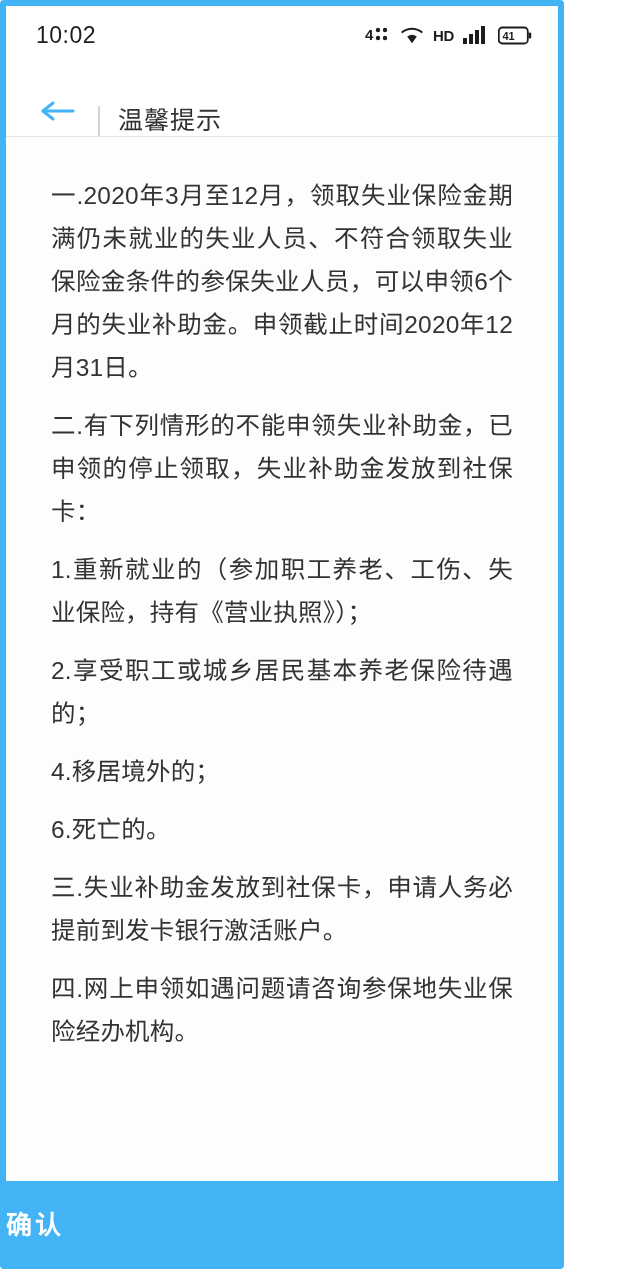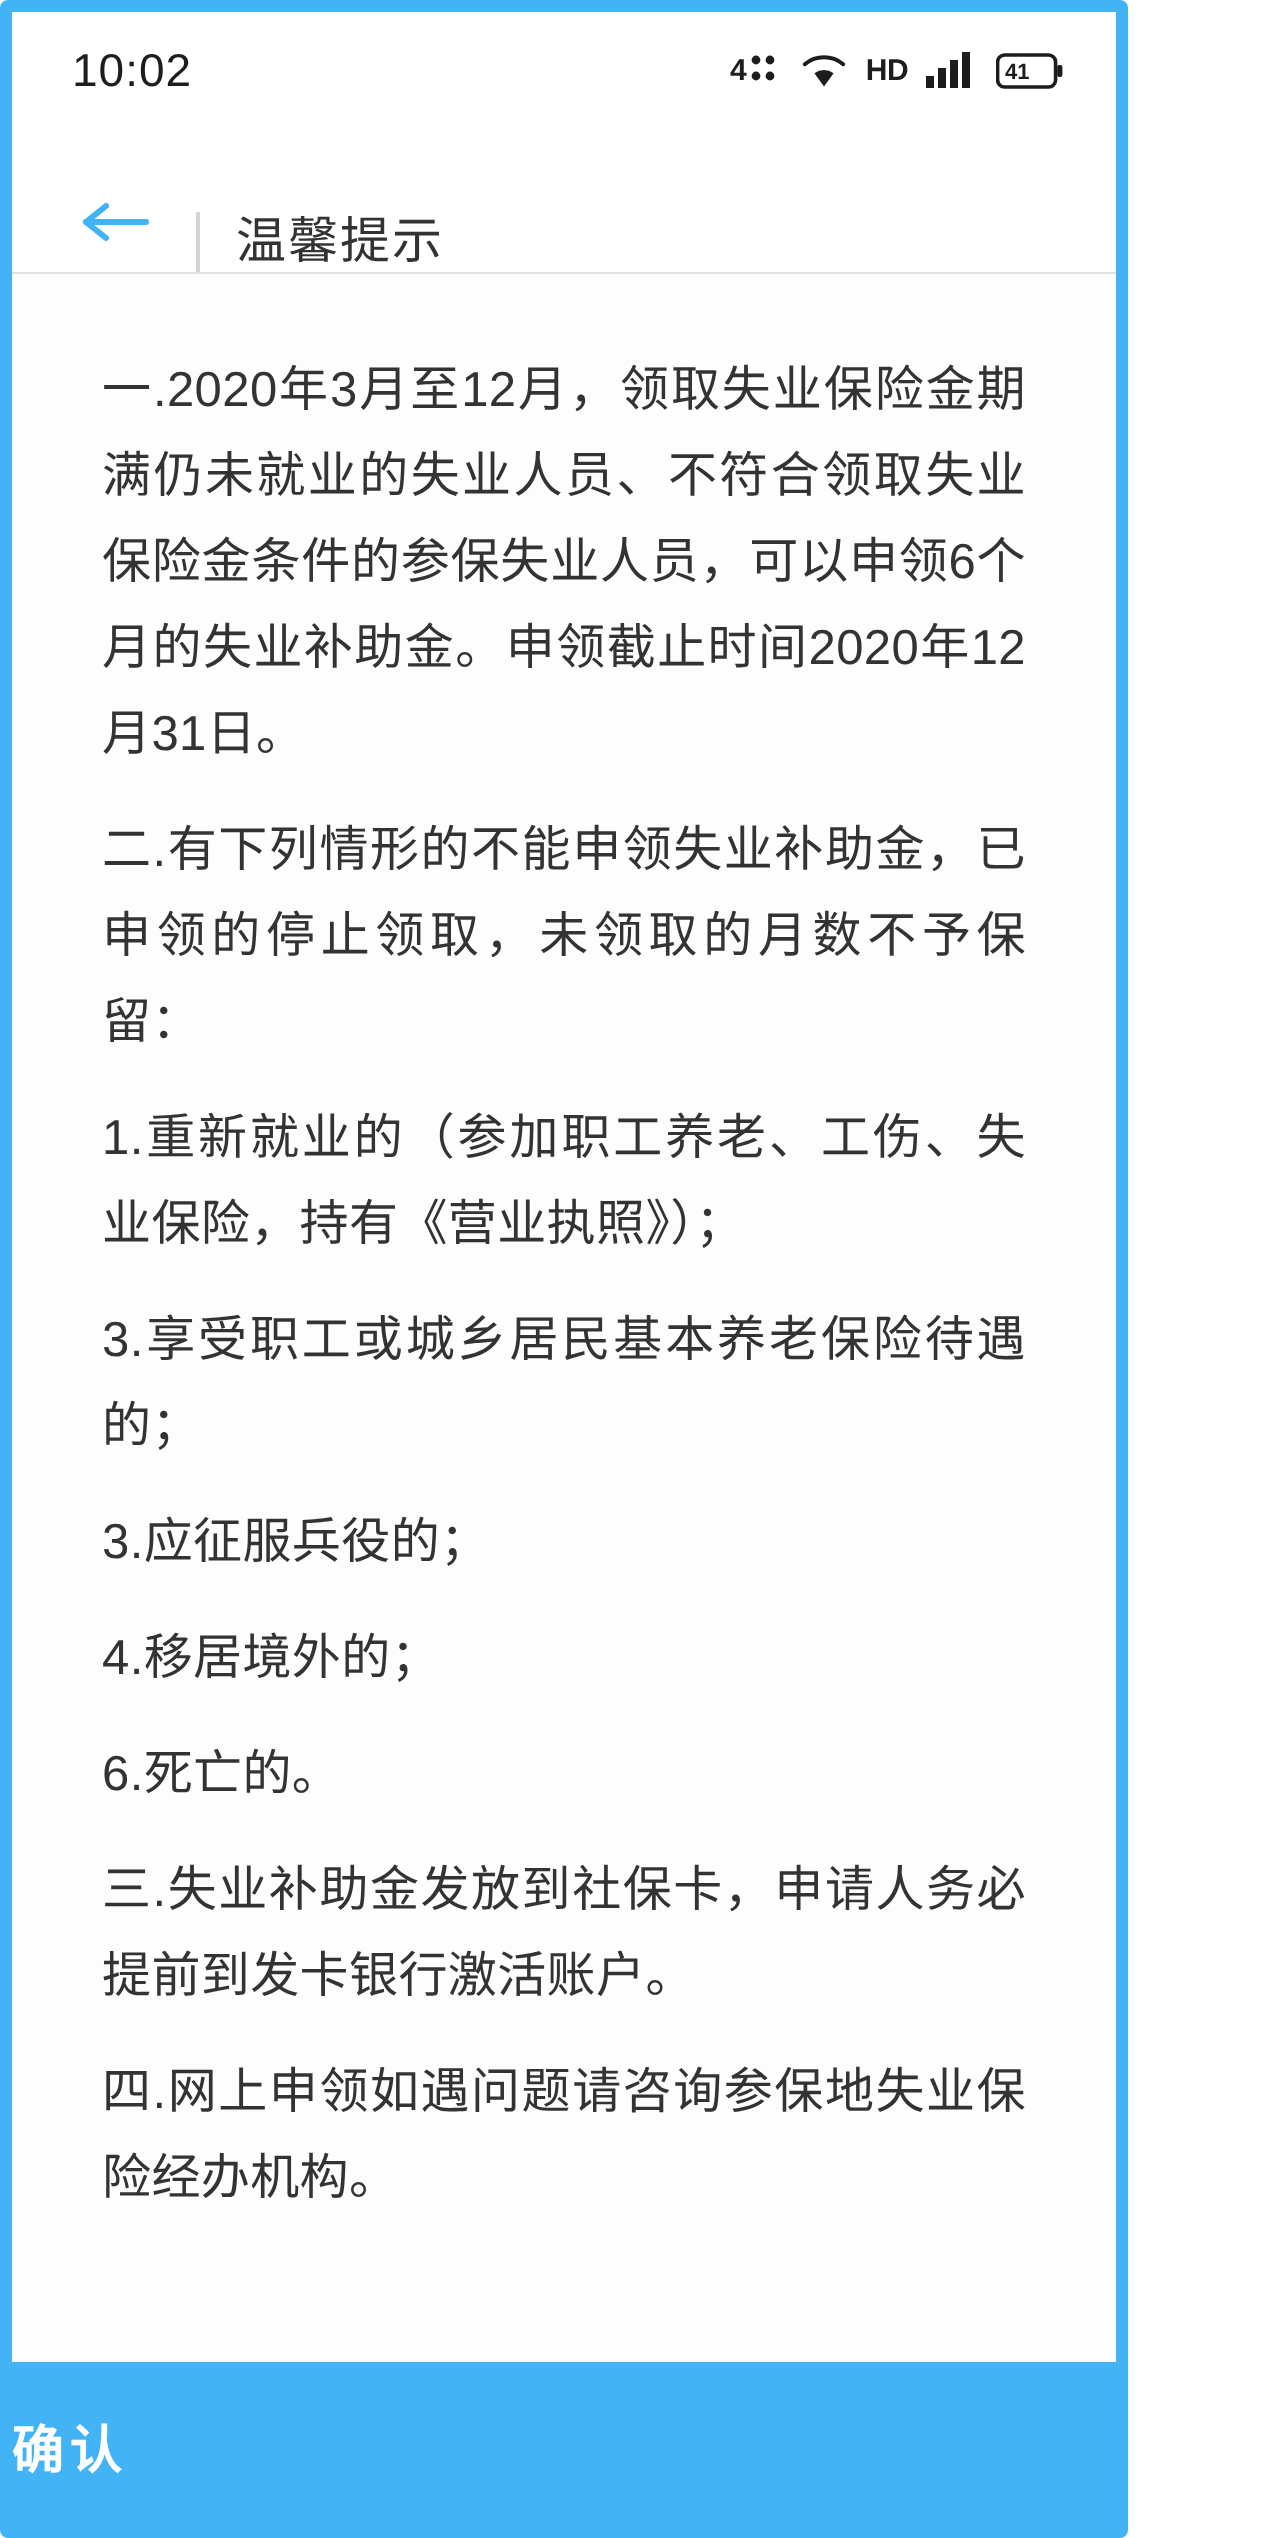--- a/index.html
+++ b/index.html
@@ -175,24 +175,23 @@
         <path d="M14 6 L4 14 L14 22" stroke="#42b3f4" stroke-width="3" fill="none" stroke-linecap="round" stroke-linejoin="round"></path>
         <path d="M4 14 L34 14" stroke="#42b3f4" stroke-width="3" fill="none" stroke-linecap="round"></path>
       </svg>
     </div>
     <div class="title-divider"></div>
     <div class="title-text">温馨提示</div>
   </div>
 
   <div class="content">
     <p class="para">一.2020年3月至12月，领取失业保险金期满仍未就业的失业人员、不符合领取失业保险金条件的参保失业人员，可以申领6个月的失业补助金。申领截止时间2020年12月31日。</p>
-    <p class="para">二.有下列情形的不能申领失业补助金，已申领的停止领取，未领取的月数不予保留：</p>
+    <p class="para">二.有下列情形的不能申领失业补助金，已申领的停止领取，失业补助金发放到社保卡：</p>
     <p class="para">1.重新就业的（参加职工养老、工伤、失业保险，持有《营业执照》）；</p>
-    <p class="para">3.享受职工或城乡居民基本养老保险待遇的；</p>
-    <p class="para">3.应征服兵役的；</p>
+    <p class="para">2.享受职工或城乡居民基本养老保险待遇的；</p>
     <p class="para">4.移居境外的；</p>
     <p class="para">6.死亡的。</p>
     <p class="para">三.失业补助金发放到社保卡，申请人务必提前到发卡银行激活账户。</p>
     <p class="para">四.网上申领如遇问题请咨询参保地失业保险经办机构。</p>
   </div>
 
   <div class="footer">
     <span class="footer-label">确认</span>
   </div>
 

